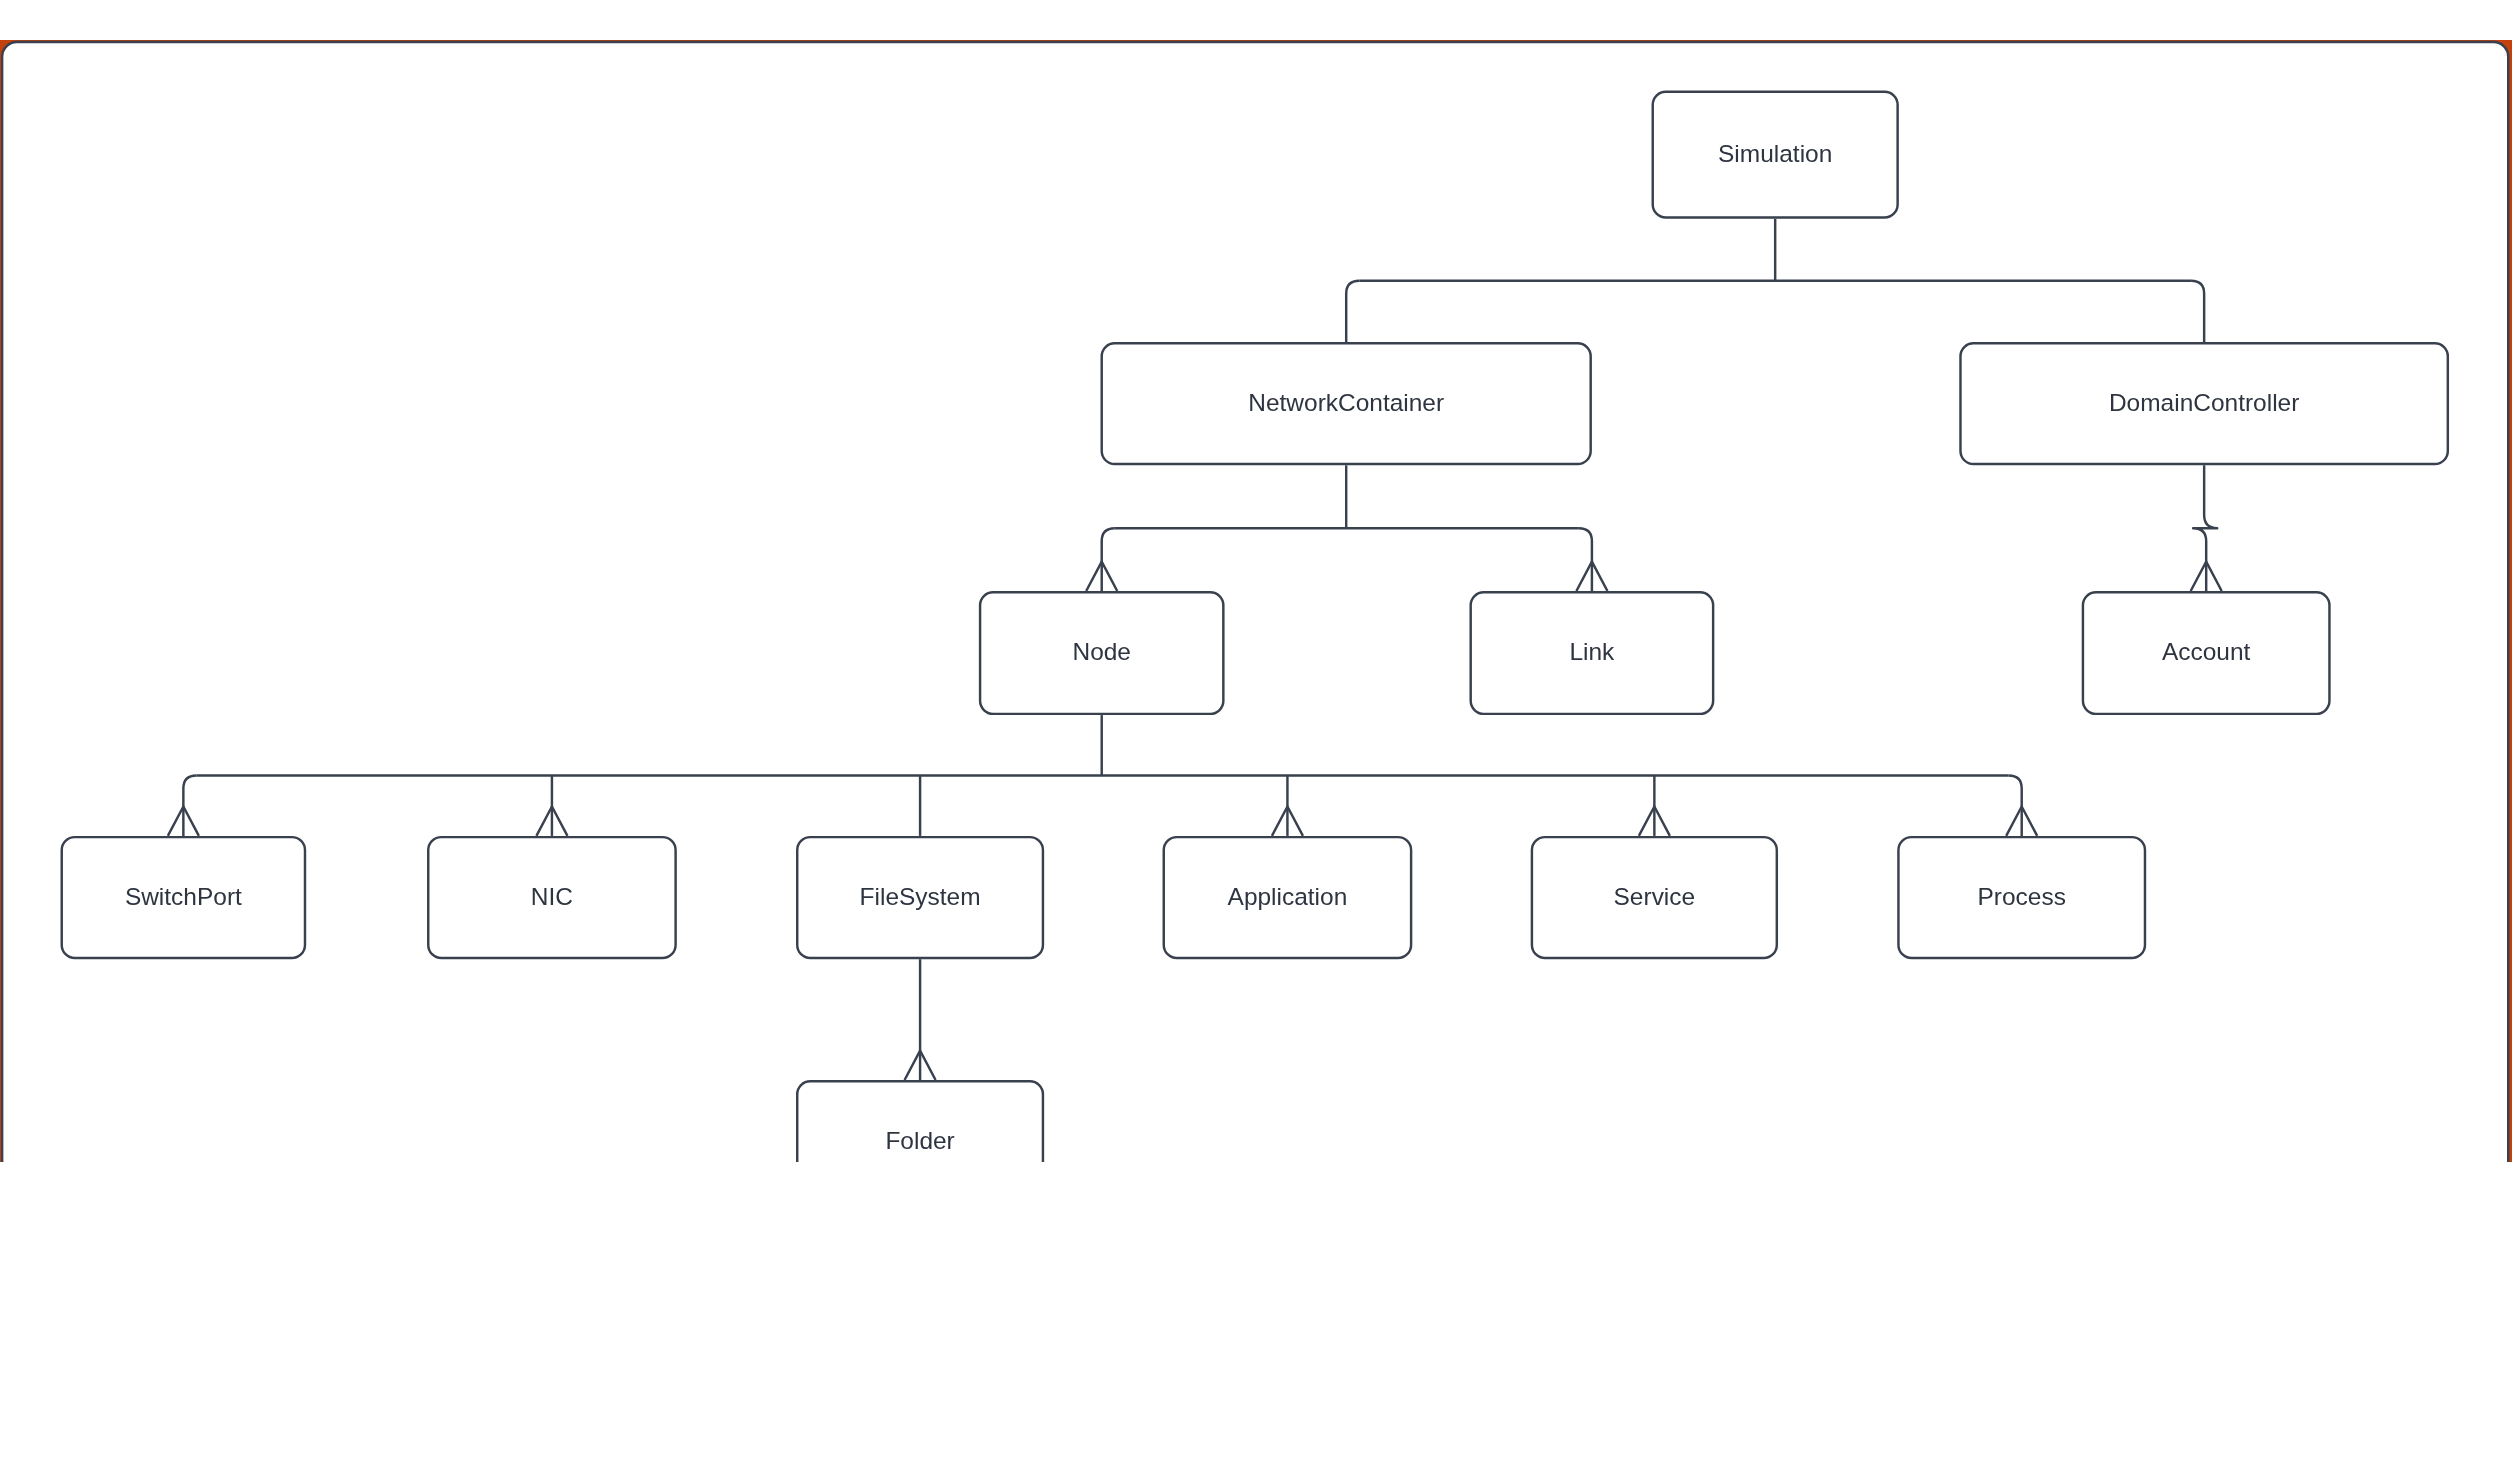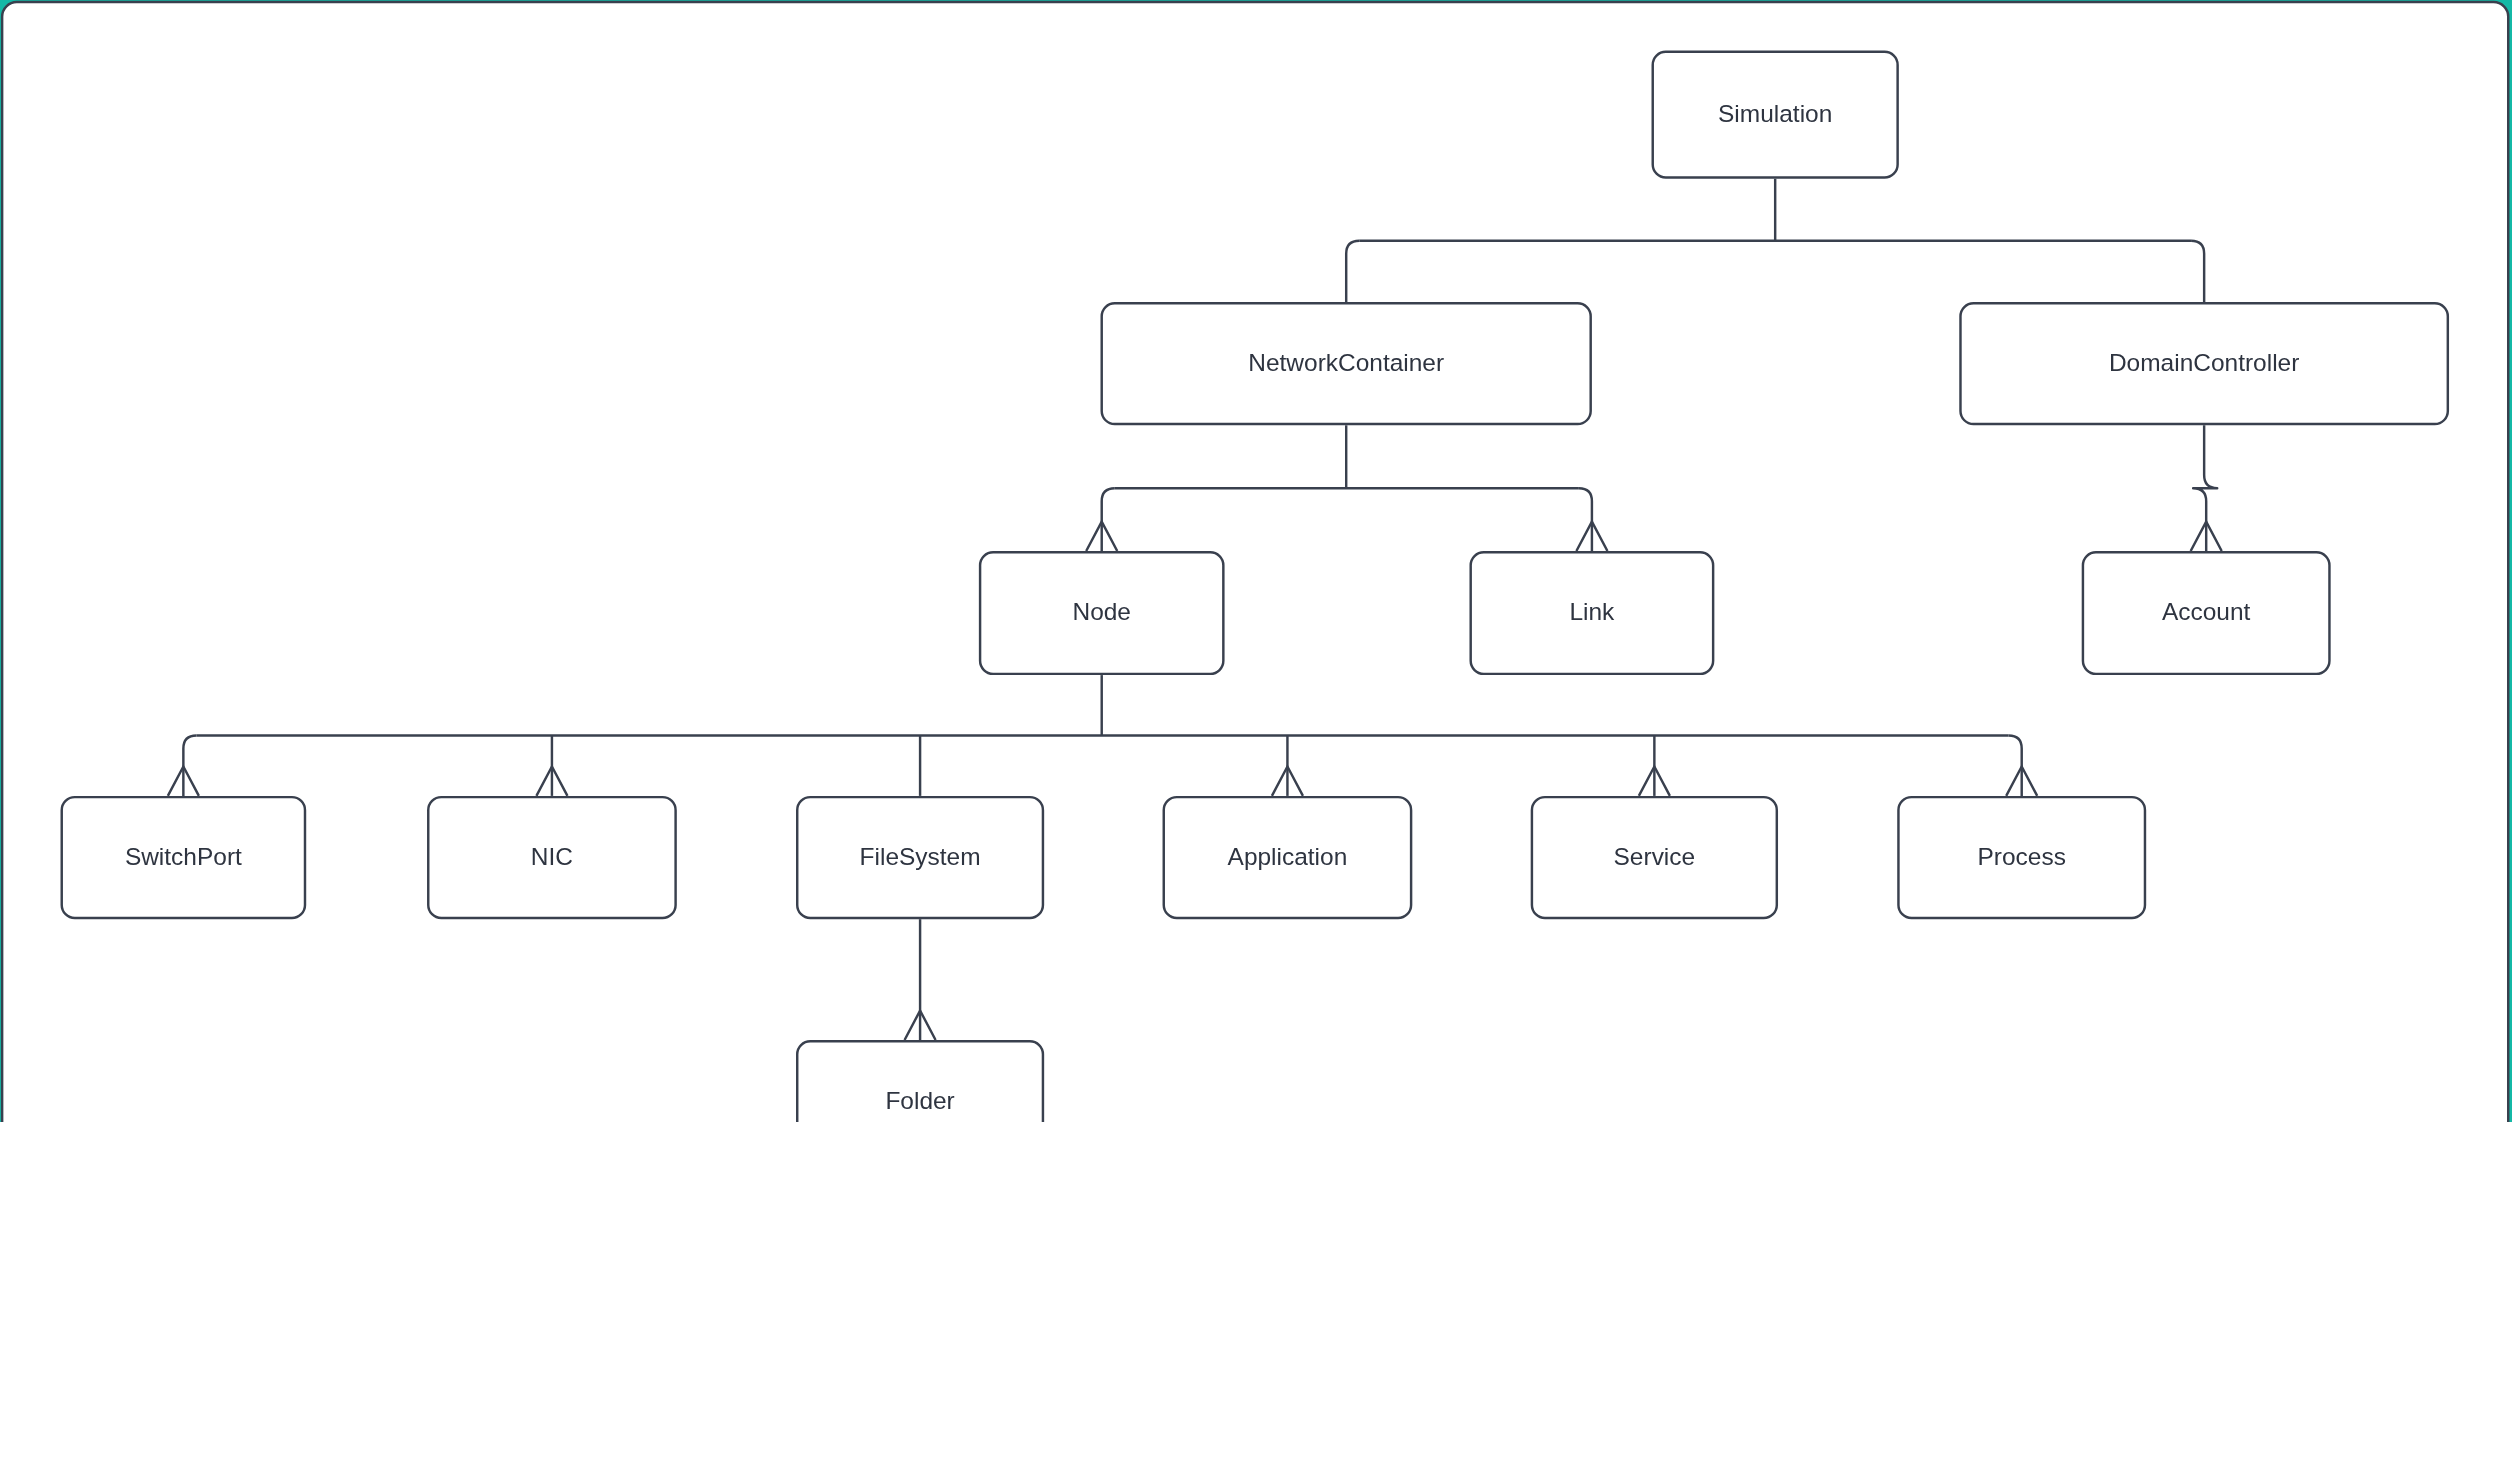--- a/index.html
+++ b/index.html
@@ -5,23 +5,24 @@
 <style>
   html, body {
     margin: 0;
     padding: 0;
     background: #ffffff;
   }
   #stage {
     position: relative;
     width: 2512px;
     height: 1122px;
-    background: #14b8a6;
+    background: #c2410c;
     font-family: "Liberation Sans", "DejaVu Sans", sans-serif;
     overflow: hidden;
+    margin-top: 40px;
   }
   #diagram-svg {
     position: absolute;
     top: 0;
     left: 0;
     width: 2512px;
     height: 1471px;
     display: block;
   }
   .canvas-frame {

